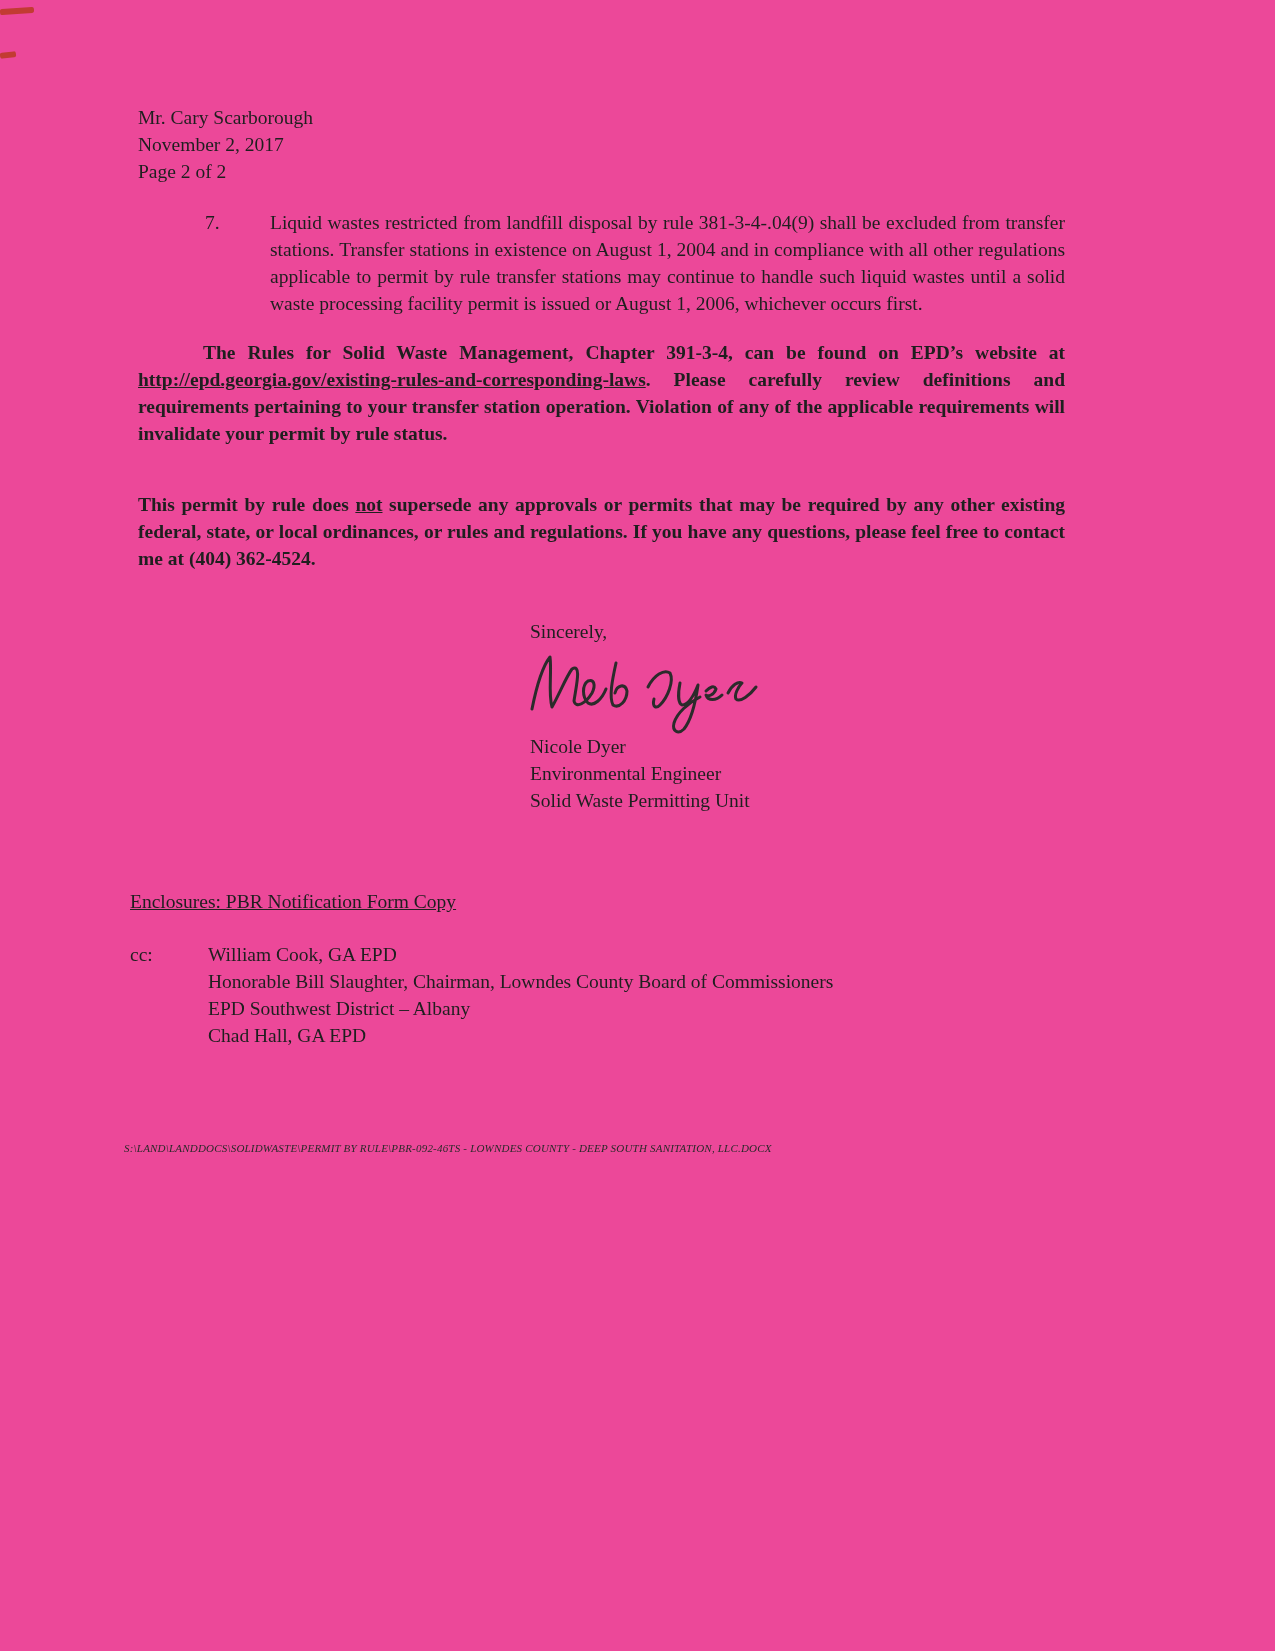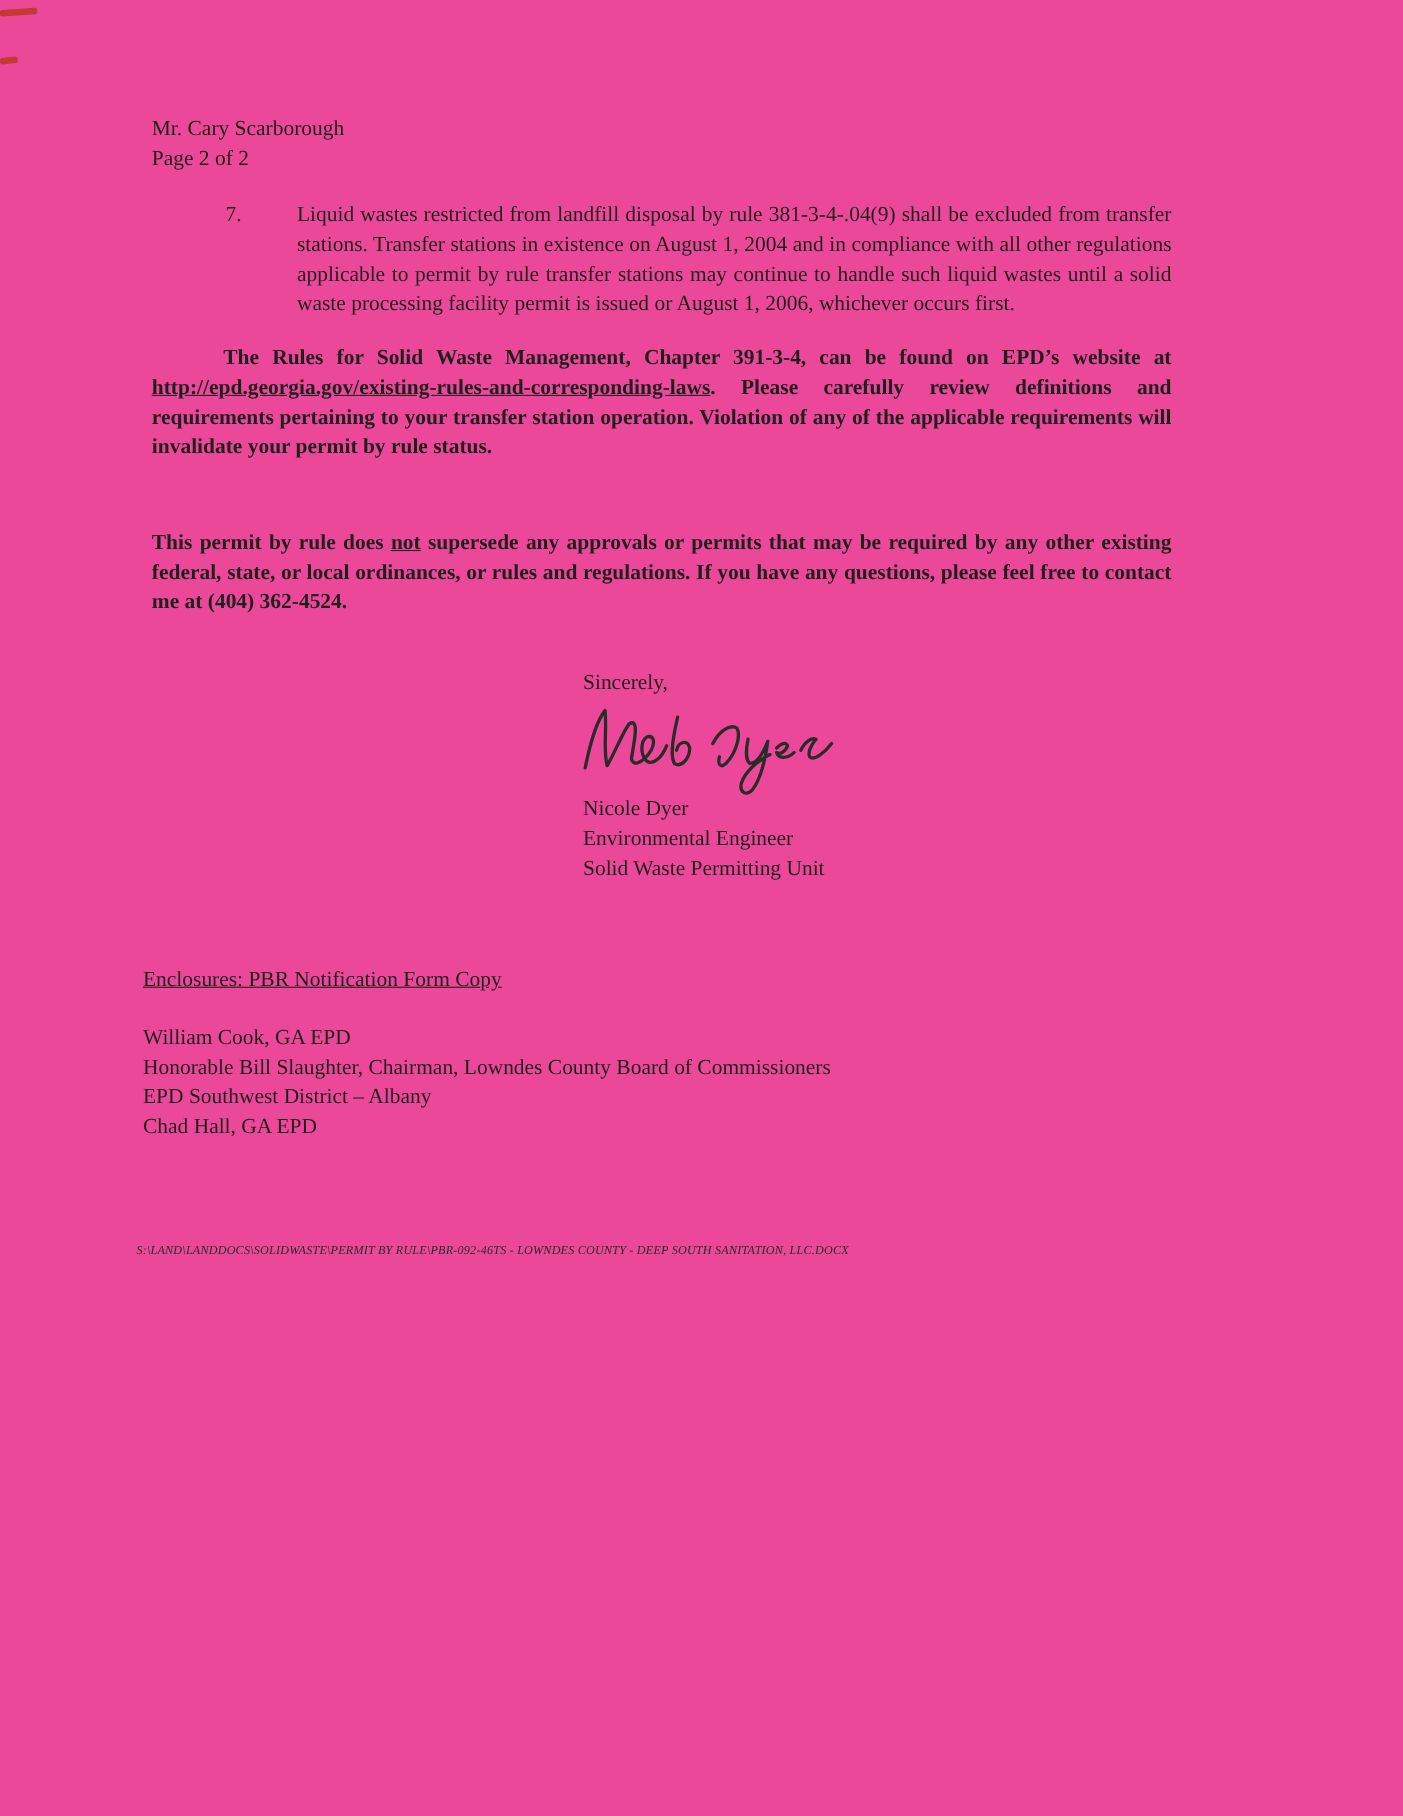--- a/index.html
+++ b/index.html
@@ -45,21 +45,21 @@
   }
   .item7 .body {
     flex: 1 1 auto;
     text-align: justify;
   }
   .rules-para {
     margin-top: 22px;
     text-indent: 65px;
   }
   .permit-para {
-    margin-top: 60px;
+    margin-top: 44px;
   }
   .doc-link {
     text-decoration: underline;
     color: #1f1f1f;
   }
   .u { text-decoration: underline; }
   .closing {
     margin-top: 46px;
     margin-left: 392px;
   }
@@ -104,20 +104,21 @@
 
 <div class="page">
 
   <div class="scan-mark m1"></div>
   <div class="scan-mark m2"></div>
 
   <div class="content">
 
     <div class="header-block">
       <div>Mr. Cary Scarborough</div>
+      <div>November 2, 2017</div>
       <div>Page 2 of 2</div>
     </div>
 
     <div class="item7">
       <div class="num">7.</div>
       <div class="body">Liquid wastes restricted from landfill disposal by rule 381-3-4-.04(9) shall be excluded from transfer stations. Transfer stations in existence on August 1, 2004 and in compliance with all other regulations applicable to permit by rule transfer stations may continue to handle such liquid wastes until a solid waste processing facility permit is issued or August 1, 2006, whichever occurs first.</div>
     </div>
 
     <div class="para rules-para"><span>The Rules for Solid Waste Management, Chapter 391-3-4, can be found on EPD’s website at </span><span class="doc-link">http://epd.georgia.gov/existing-rules-and-corresponding-laws</span><span>. Please carefully review definitions and requirements pertaining to your transfer station operation. Violation of any of the applicable requirements will invalidate your permit by rule status.</span></div>
 
@@ -140,20 +141,21 @@
       </div>
 
       <div>Nicole Dyer</div>
       <div>Environmental Engineer</div>
       <div>Solid Waste Permitting Unit</div>
     </div>
 
     <div class="enclosures">Enclosures: PBR Notification Form Copy</div>
 
     <div class="cc-block">
+      <div class="cc-label">cc:</div>
       <div class="cc-items">
         <div>William Cook, GA EPD</div>
         <div>Honorable Bill Slaughter, Chairman, Lowndes County Board of Commissioners</div>
         <div>EPD Southwest District – Albany</div>
         <div>Chad Hall, GA EPD</div>
       </div>
     </div>
 
     <div class="footer-path">S:\LAND\LANDDOCS\SOLIDWASTE\PERMIT BY RULE\PBR-092-46TS - LOWNDES COUNTY - DEEP SOUTH SANITATION, LLC.DOCX</div>
 

